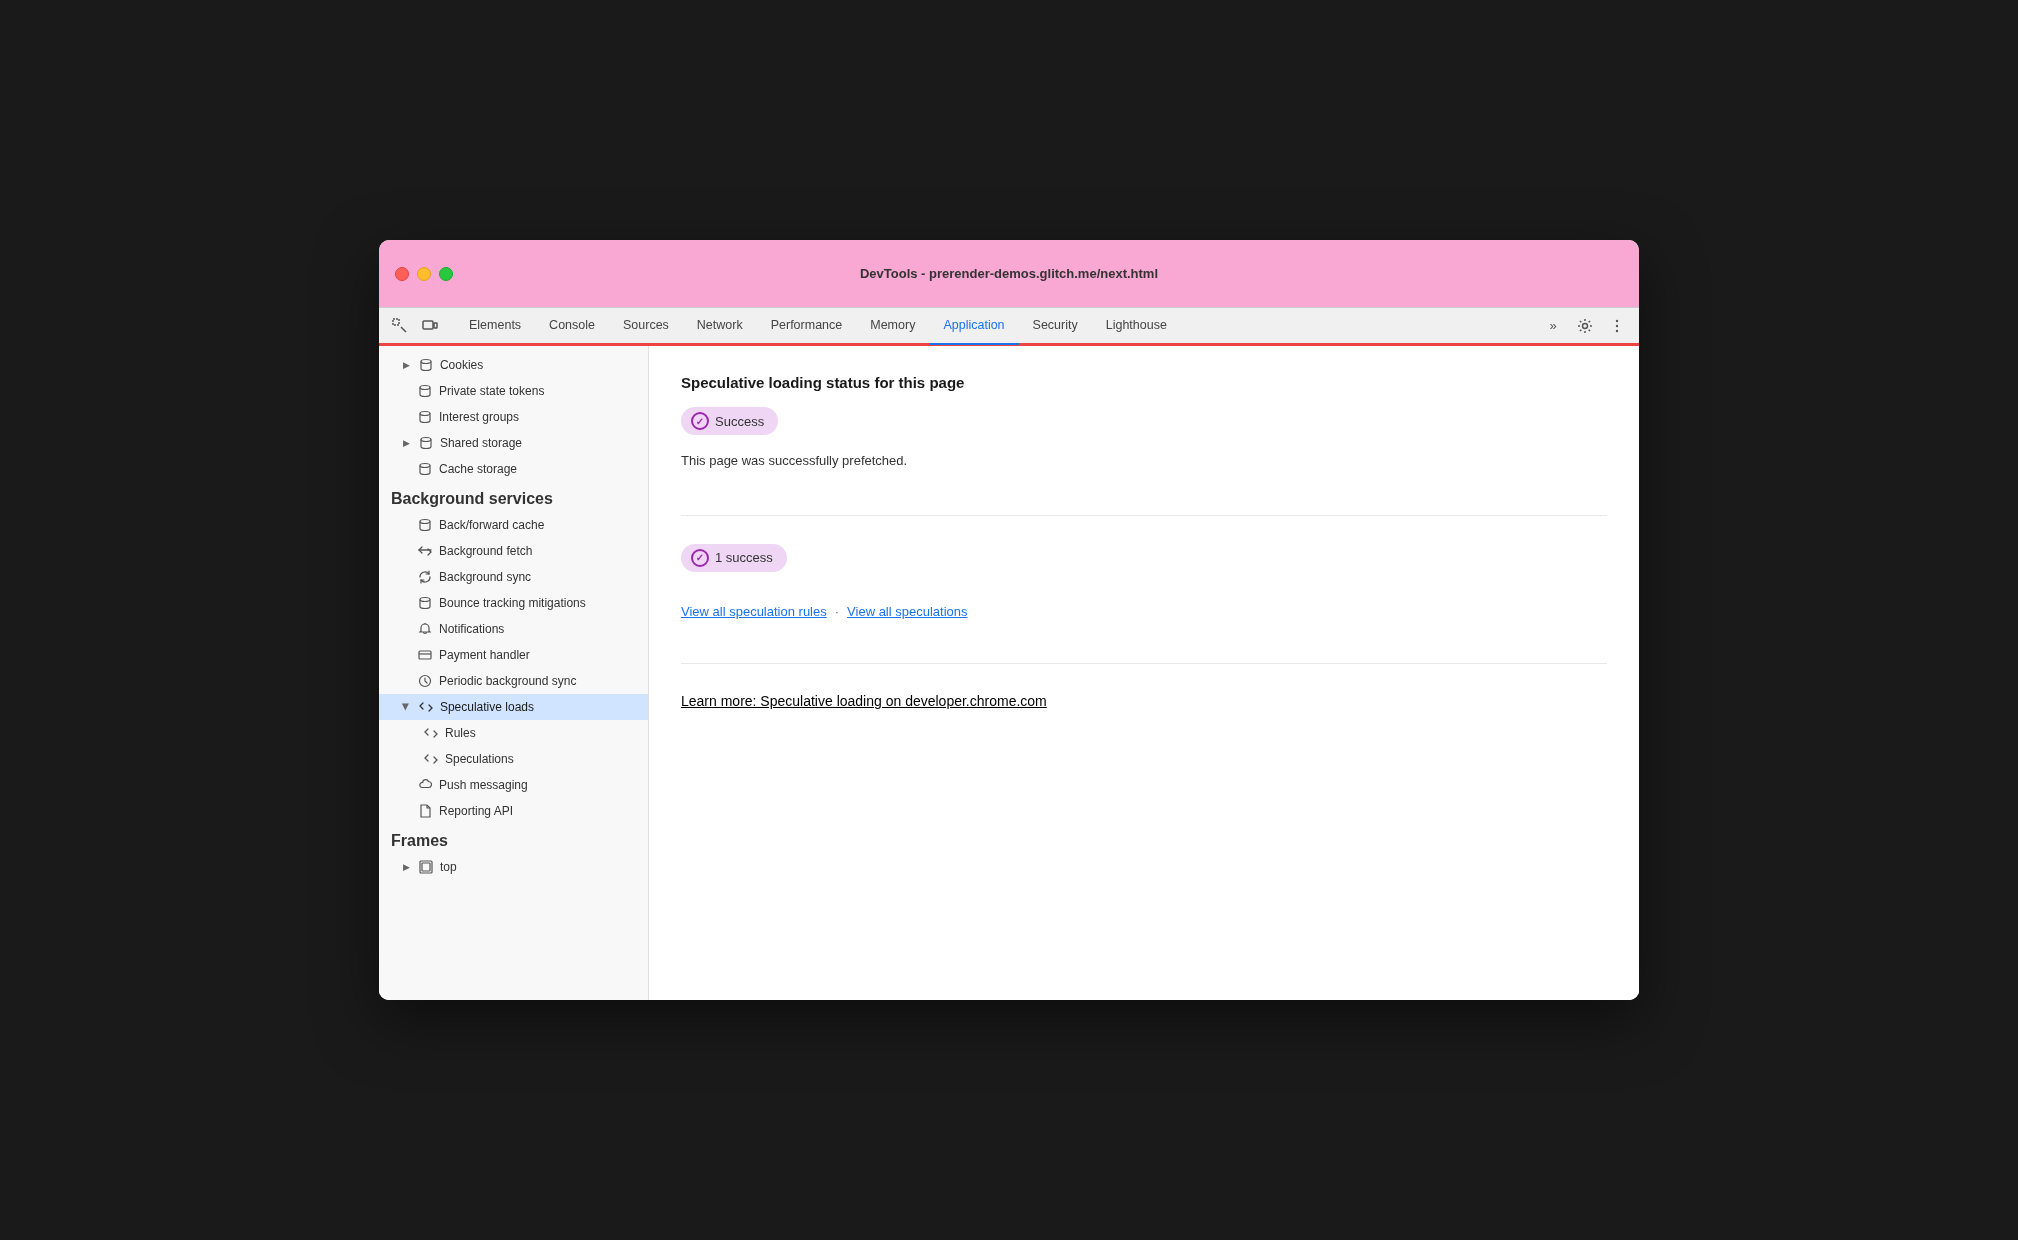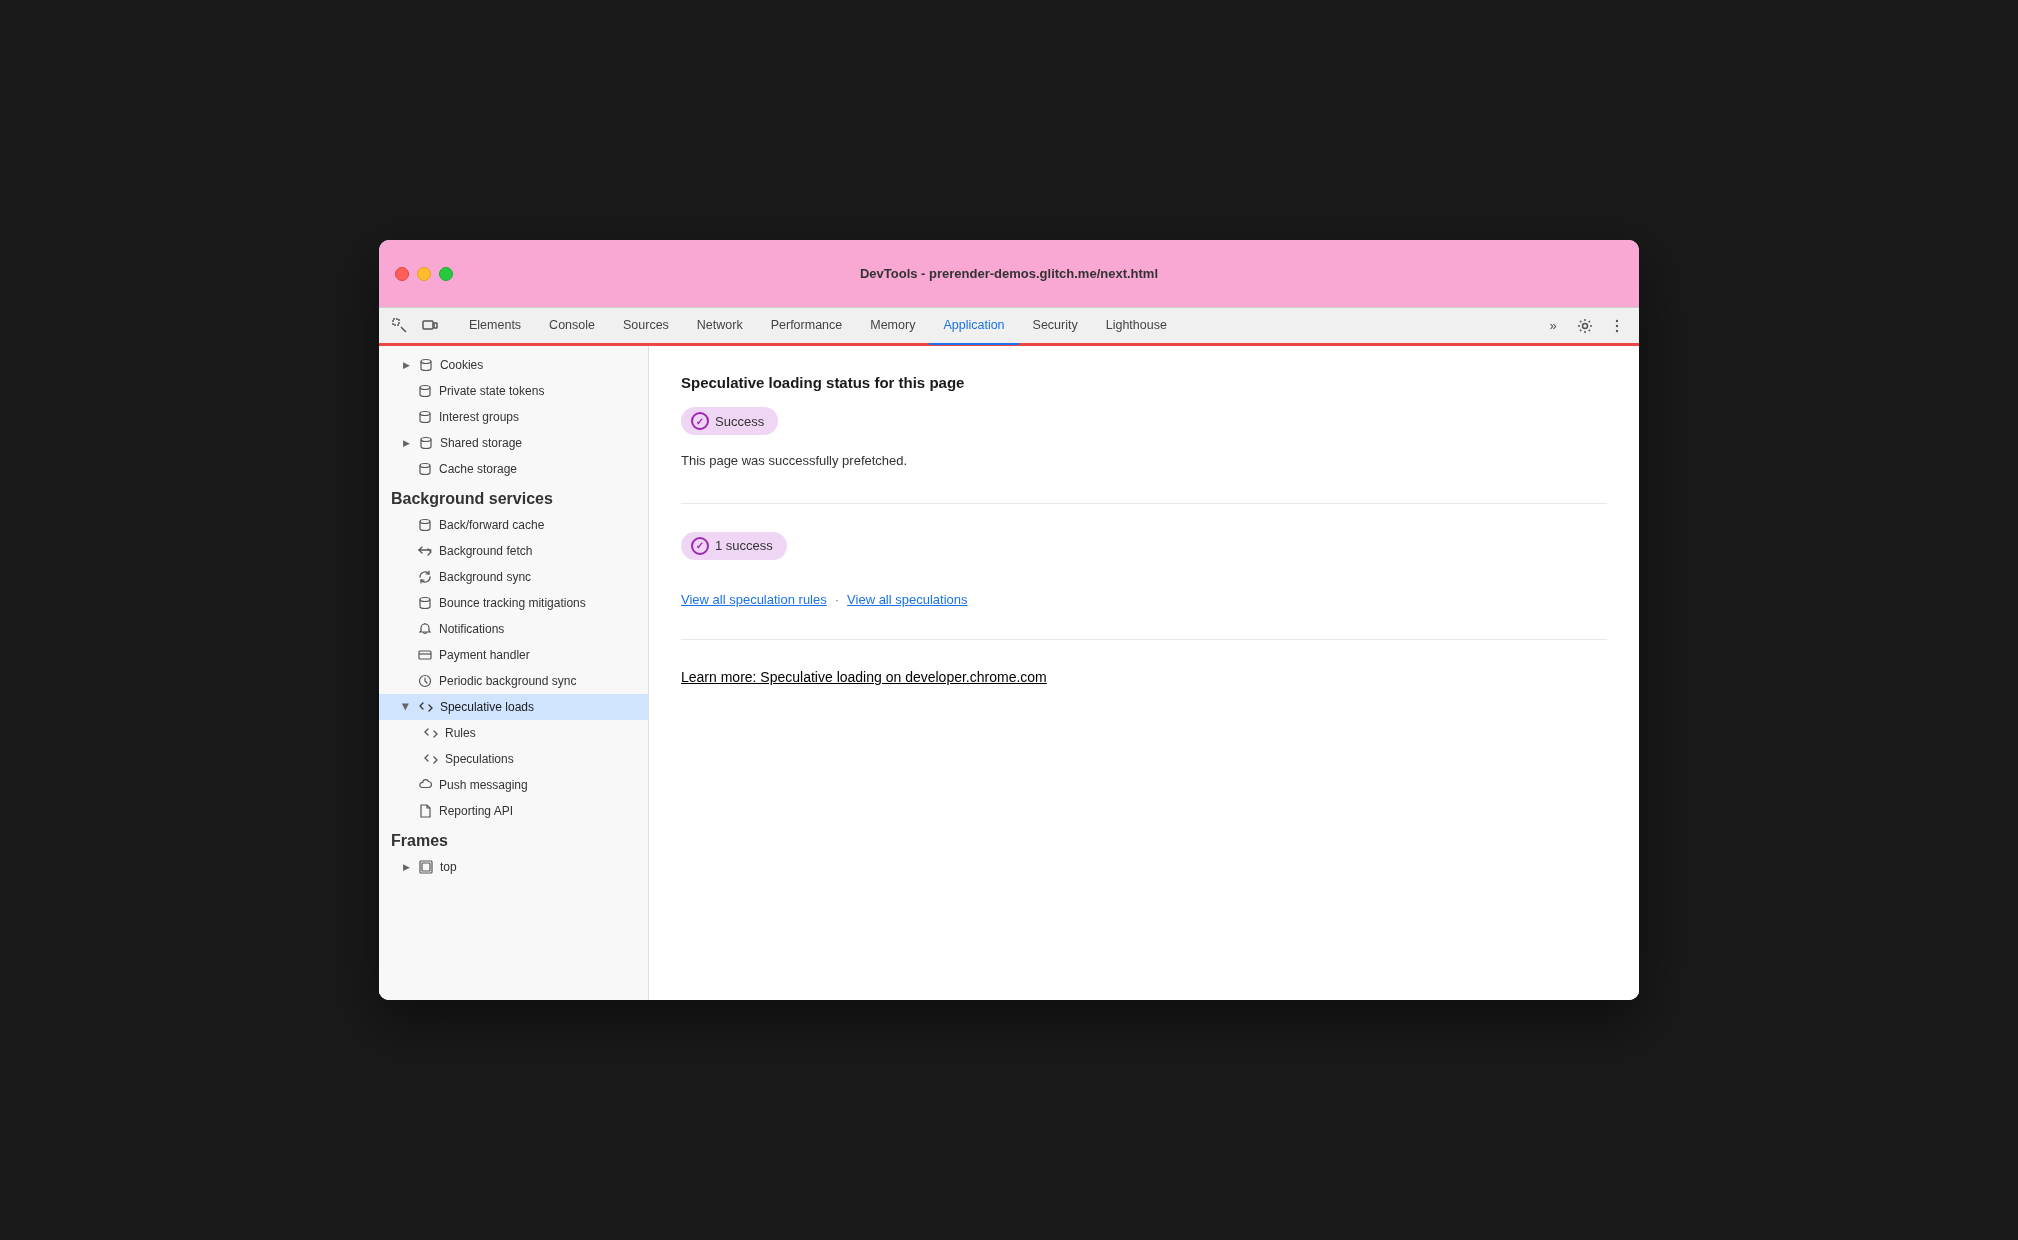--- a/index.html
+++ b/index.html
@@ -184,21 +184,21 @@
     
     .right-panel {
       flex: 1;
       padding: 28px 32px;
       overflow-y: auto;
       background: #fff;
     }
 
     .section-block {
       margin-bottom: 0;
-      padding-bottom: 32px;
+      padding-bottom: 44px;
       border-bottom: 1px solid #e8e8e8;
       margin-bottom: 28px;
     }
 
     .section-block:last-child {
       border-bottom: none;
     }
 
     .section-title {
       font-size: 15px;

